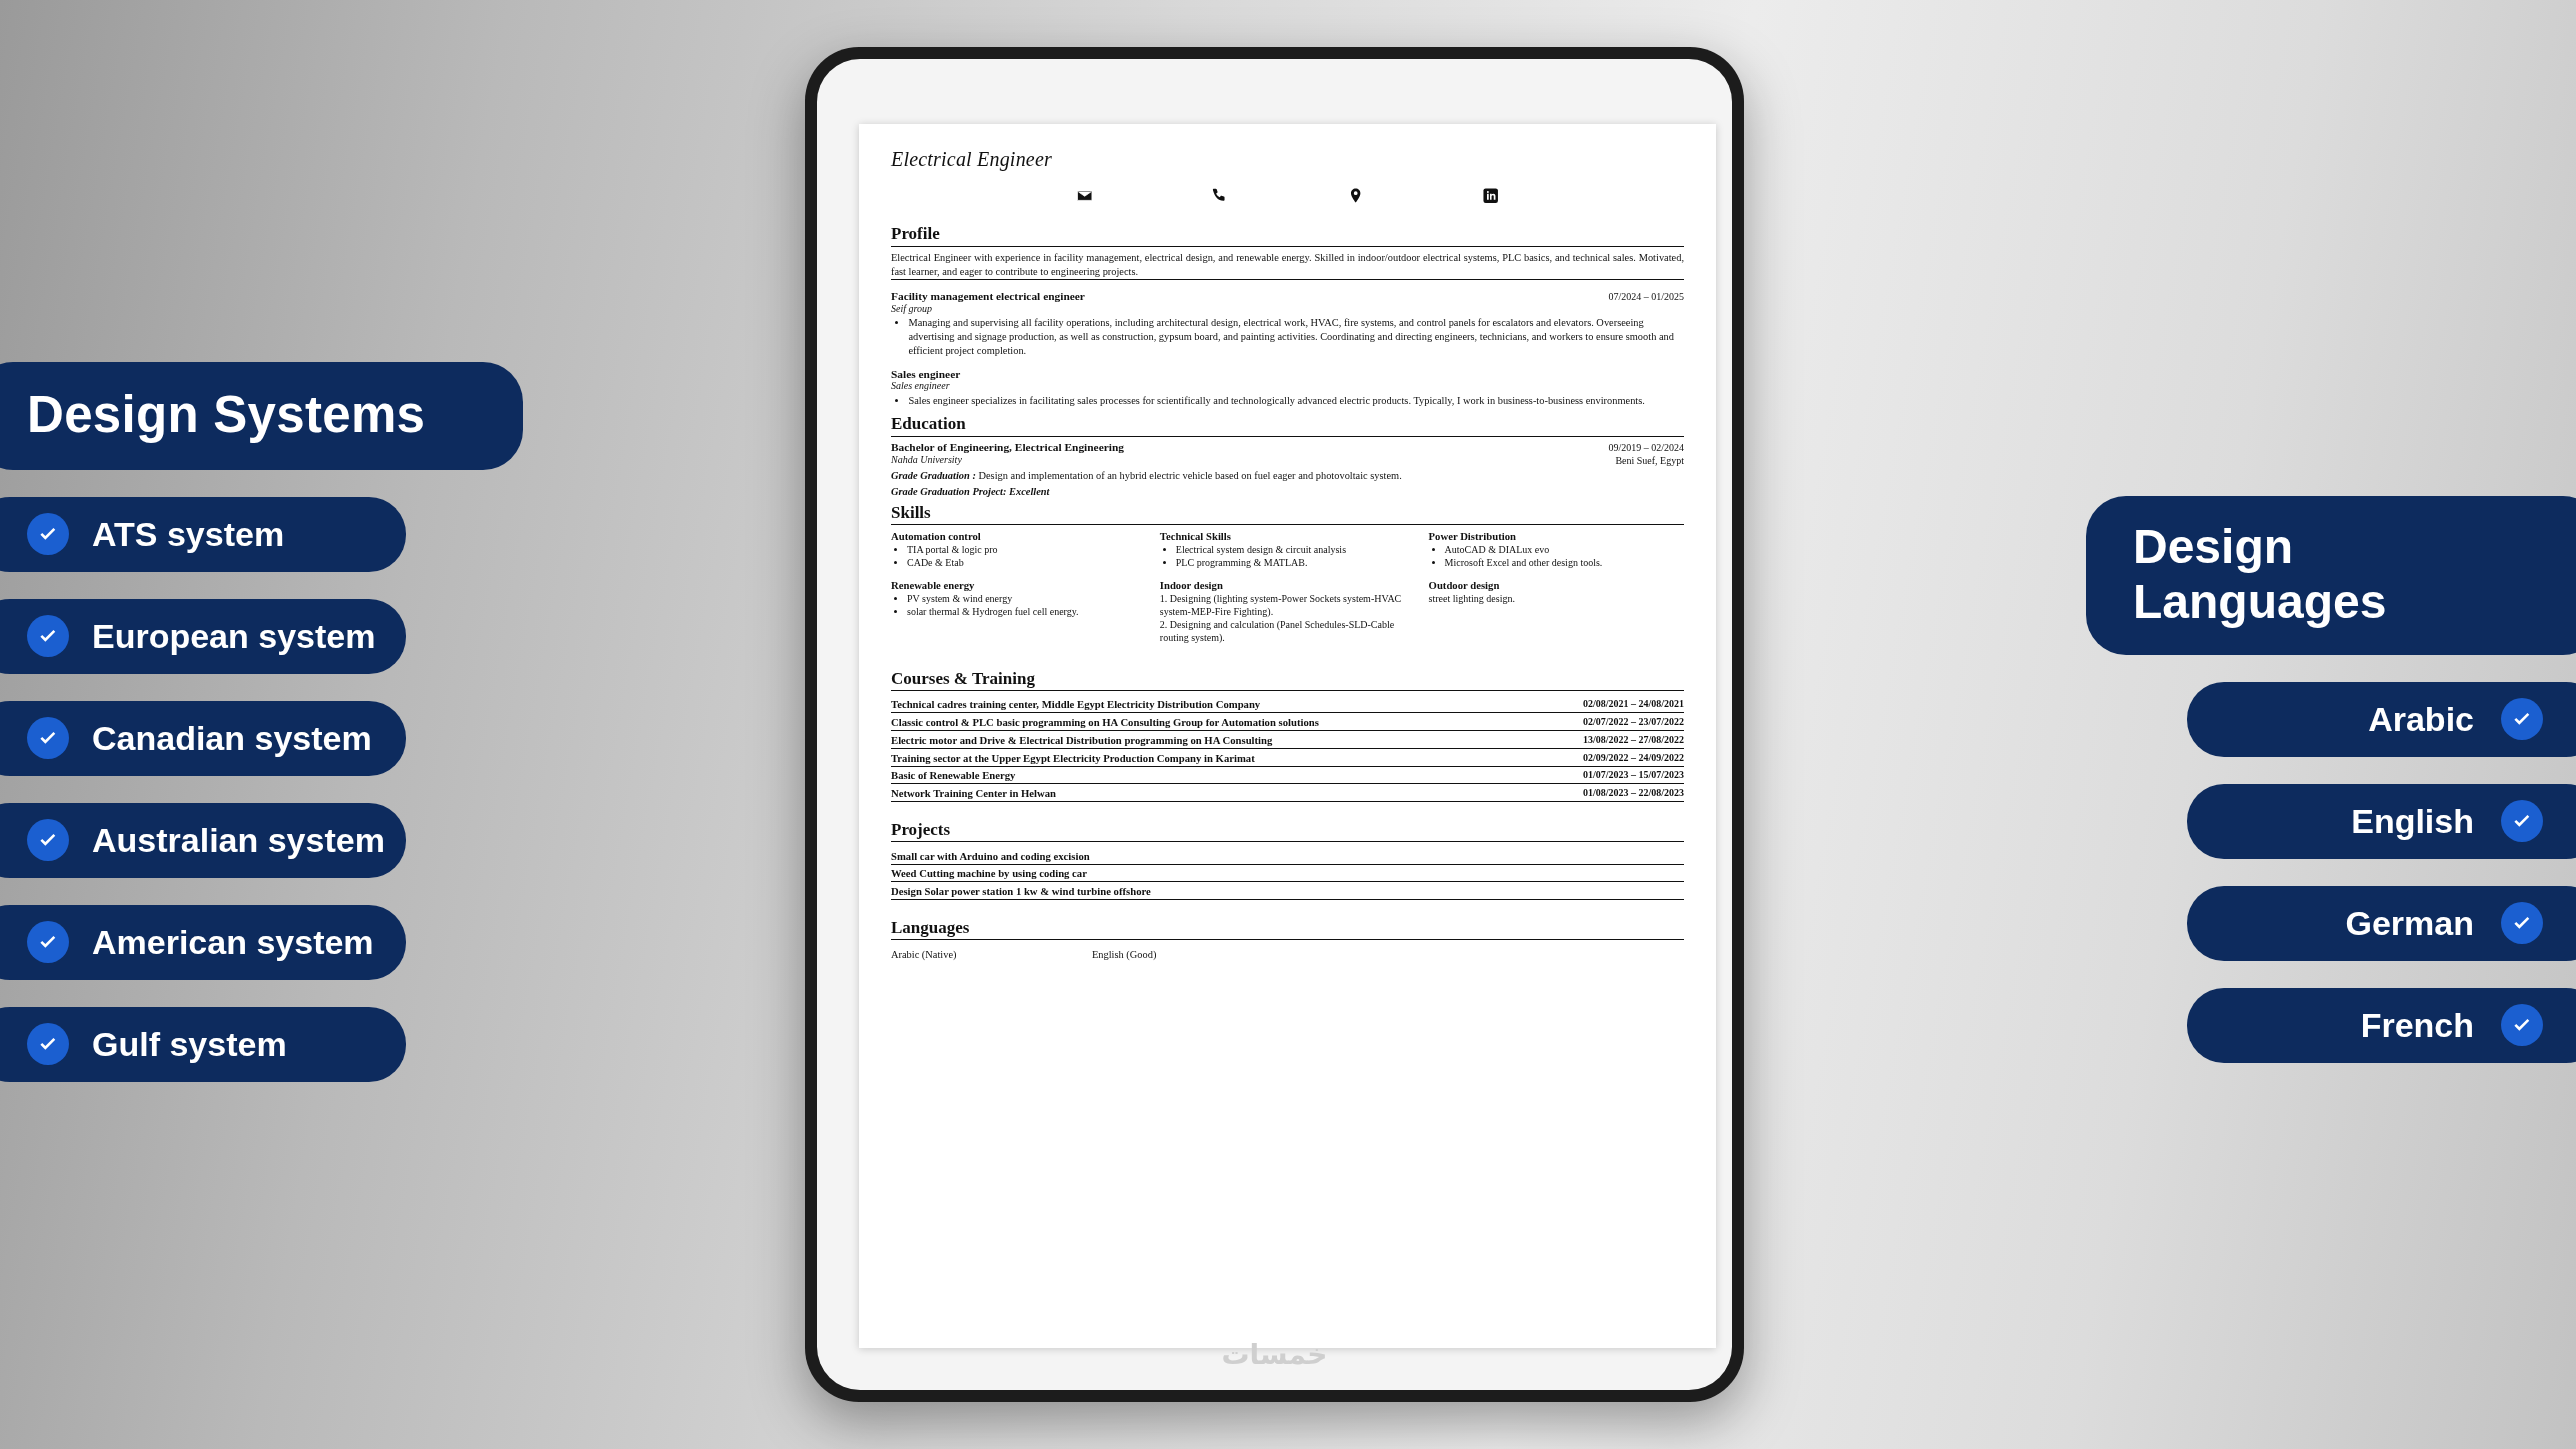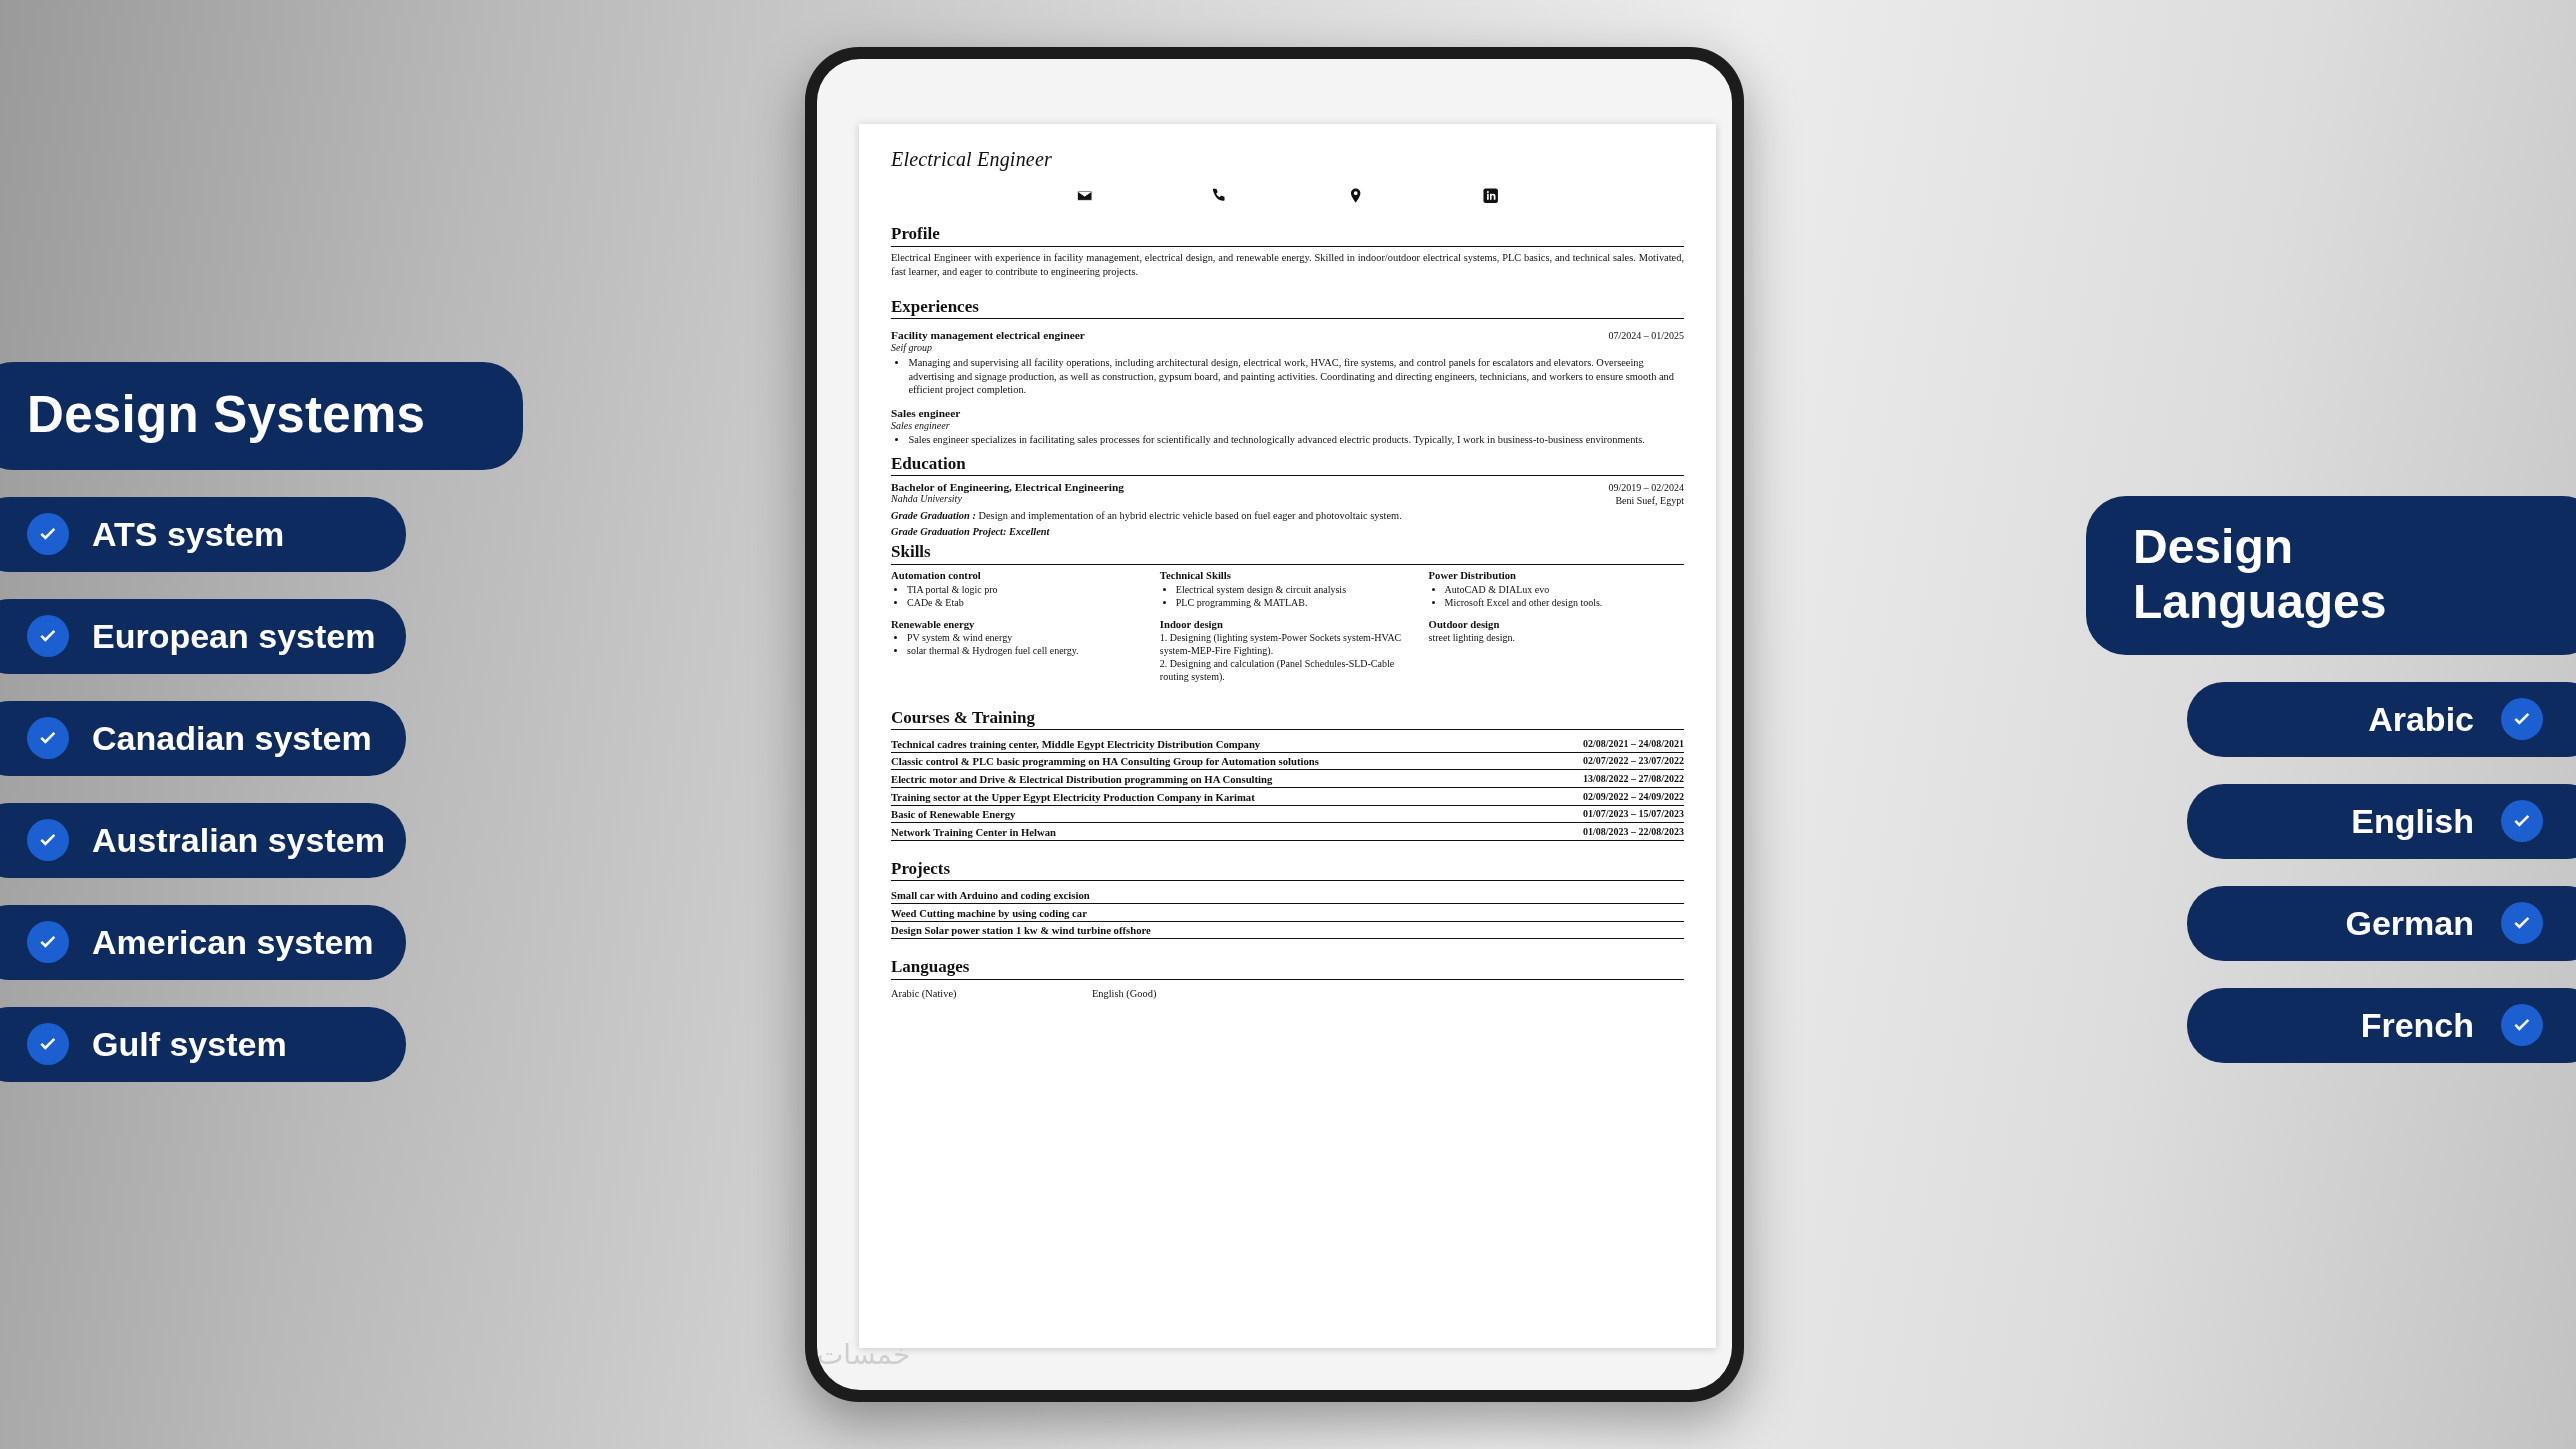--- a/index.html
+++ b/index.html
@@ -110,24 +110,26 @@
     width: 857px; height: 1224px;
     background: #ffffff;
     box-shadow: 0 1.3px 8px rgba(0,0,0,0.18);
     padding: 17.4px 32px 0 32px;
     font-family: "Liberation Serif", serif;
     color: #111;
   }
   .watermark {
     position: absolute;
     bottom: 19px; left: 0; right: 0;
+    text-align: center;
     color: #cfcfcf;
     font-size: 28px;
     letter-spacing: 2px;
     font-family: "DejaVu Sans", sans-serif;
+    font-weight: bold;
   }
 
   
   .r-name {
     text-align: left;
     font-style: italic;
     font-size: 20px;
     margin-top: 6.7px;
     letter-spacing: 0.2px;
   }
@@ -326,21 +328,20 @@
               <rect x="2" y="2" width="20" height="20" rx="3" fill="#111"></rect>
               <path fill="#fff" d="M6.9 9.4h2.4v8.2H6.9zM8.1 5.6a1.4 1.4 0 1 1 0 2.8 1.4 1.4 0 0 1 0-2.8zM11 9.4h2.3v1.1c.4-.7 1.3-1.3 2.5-1.3 2.1 0 2.8 1.3 2.8 3.4v5h-2.4v-4.4c0-1.1-.4-1.8-1.4-1.8-.9 0-1.4.6-1.6 1.3v4.9H11z"></path>
             </svg>
         </span>
       </div>
 
       <div class="sec-head">Profile</div>
       <div class="rule"></div>
       <div class="body-txt">Electrical Engineer with experience in facility management, electrical design, and renewable energy. Skilled in indoor/outdoor electrical systems, PLC basics, and technical sales. Motivated, fast learner, and eager to contribute to engineering projects.</div>
 
-      <div class="sec-head">Experiences</div>
       <div class="rule"></div>
 
       <div class="job">
         <div class="job-row">
           <span class="job-title">Facility management electrical engineer</span>
           <span class="job-date">07/2024 – 01/2025</span>
         </div>
         <div class="job-sub">Seif group</div>
         <ul class="bullets">
           <li>Managing and supervising all facility operations, including architectural design, electrical work, HVAC, fire systems, and control panels for escalators and elevators. Overseeing advertising and signage production, as well as construction, gypsum board, and painting activities. Coordinating and directing engineers, technicians, and workers to ensure smooth and efficient project completion.</li>

